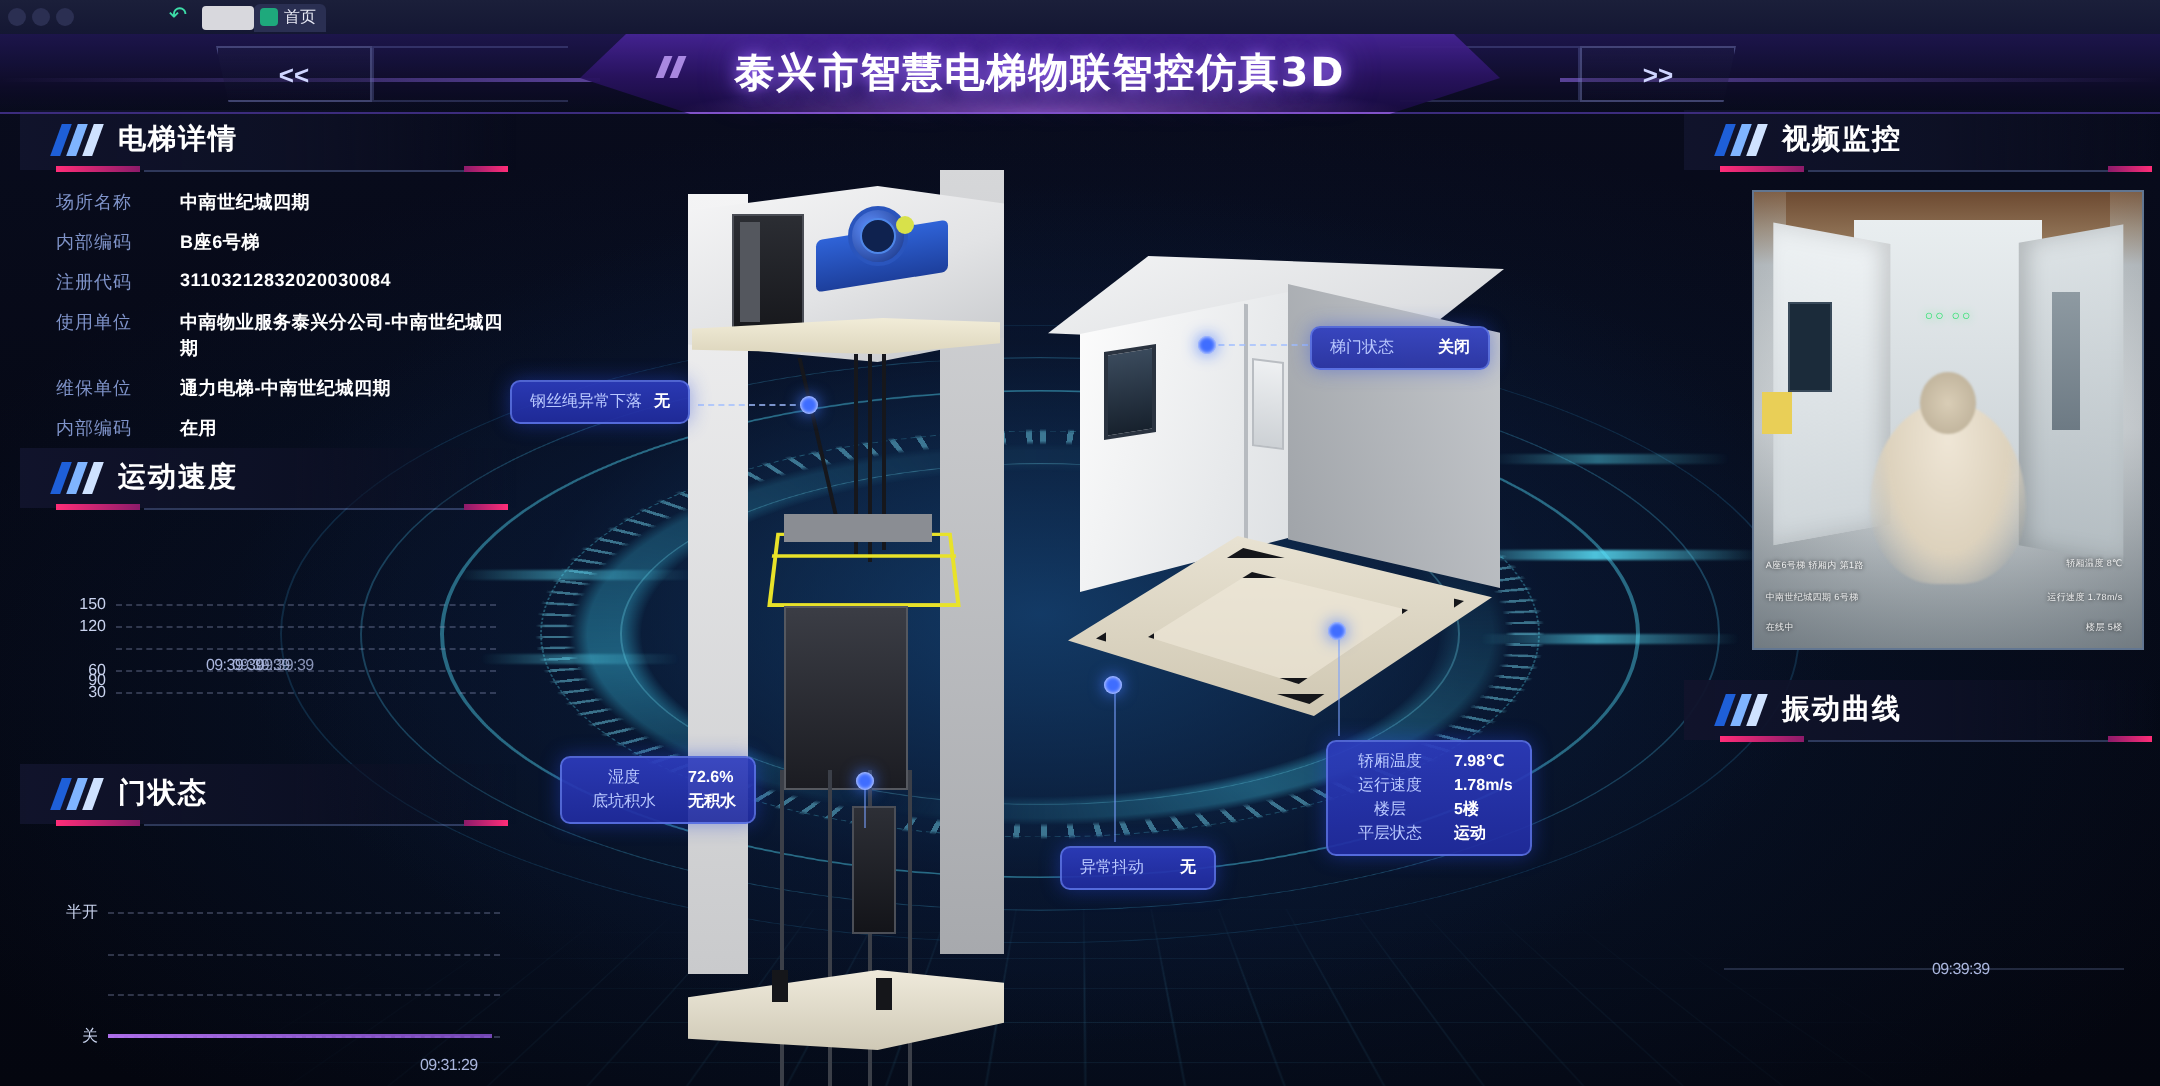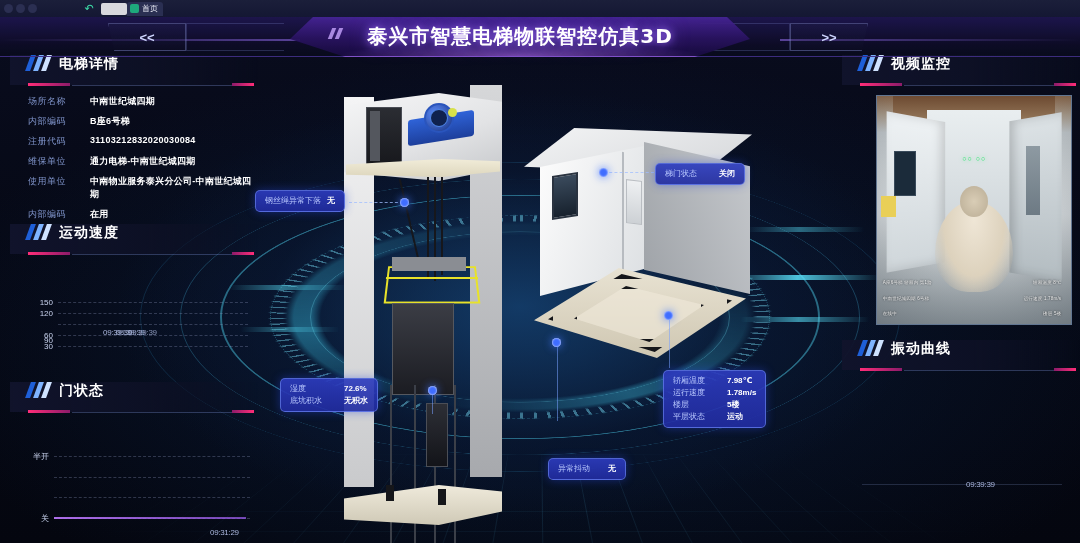--- a/index.html
+++ b/index.html
@@ -125,21 +125,21 @@
   .nav-next { left: 790px; width: 78px; clip-path: polygon(0 0, 100% 0, 92% 100%, 0 100%); }
   .nav-rail{
     position:absolute; top: 6px; height: 28px; border:1px solid rgba(120,130,200,0.28);
   }
   .nav-rail.left { left: 186px; width: 98px; border-right:none;}
   .nav-rail.right { left: 700px; width: 90px; border-left:none;}
 
   
   .panel { position: absolute; z-index: 30; }
   .panel-head {
-    position: relative; height: 30px; display: flex; align-items: flex-start;
+    position: relative; height: 30px; display: flex; align-items: center;
     background: linear-gradient(90deg, rgba(17,20,44,0.96) 0%, rgba(14,17,38,0.88) 55%, rgba(10,12,28,0.0) 100%);
   }
   .panel-head .slashes { display: flex; gap: 3px; margin: 0 10px 0 18px; }
   .panel-head .slashes i { display: block; width: 5px; height: 16px; transform: skewX(-20deg);}
   .panel-head .slashes i:nth-child(1){ background:#1e5fd8; }
   .panel-head .slashes i:nth-child(2){ background:#7fb4ff; }
   .panel-head .slashes i:nth-child(3){ background:#cfe2ff; }
   .panel-title {
     color: #ffffff; font-size: 14px; font-weight: bold; letter-spacing: 1px;
     font-family: "DejaVu Sans","Liberation Sans", sans-serif;
@@ -213,21 +213,21 @@
   .tip {
     position: absolute; z-index: 45;
     background: linear-gradient(180deg, rgba(45,60,190,0.92), rgba(33,44,160,0.92));
     border: 1px solid rgba(120,150,255,0.55); border-radius: 5px;
     padding: 4px 9px; color: #ffffff; box-shadow: 0 0 10px rgba(40,70,220,0.45);
   }
   .tip-row { display:flex; align-items:baseline; white-space: nowrap; line-height: 12px; }
   .tip-k { color: #b9c8ff; font-size: 8px; }
   .tip-v { color: #ffffff; font-size: 8px; font-weight: bold; margin-left: 10px; }
   .tip-1 .tip-k { width: 52px; }
-  .tip-wide .tip-k{ width: 44px; }
+  .tip-wide .tip-k{ width: 44px; text-align: center; }
   .dot {
     position:absolute; width: 9px; height: 9px; border-radius:50%;
     background: #3f6dff; box-shadow: 0 0 8px rgba(70,120,255,0.95), 0 0 2px #fff inset;
     z-index: 44;
   }
   .lead { position:absolute; background: rgba(120,160,255,0.55); z-index: 43; }
 
   .dashed-lead {
     position:absolute; border-top: 1px dashed rgba(160,190,255,0.75); z-index:43;
   }
@@ -381,21 +381,21 @@
       <span class="tip-v">72.6%</span>
     </div>
     <div class="tip-row">
       <span class="tip-k">底坑积水</span>
       <span class="tip-v">无积水</span>
     </div>
   </div>
   <div class="lead" style="left:432px; top:392px; width:1px; height:22px;"></div>
   <div class="dot" style="left:428px; top:386px;"></div>
 
-  <div class="tip tip-1" style="left:548px; top:423px;margin-top:35px;">
+  <div class="tip tip-1" style="left:530px; top:423px;">
     <div class="tip-row">
       <span class="tip-k" style="width:40px">异常抖动</span>
       <span class="tip-v">无</span>
     </div>
   </div>
   <div class="lead" style="left:557px; top:345px; width:1px; height:76px;"></div>
   <div class="dot" style="left:552px; top:338px;"></div>
 
   <div class="tip tip-wide" style="left:663px; top:370px;">
     <div class="tip-row">
@@ -453,26 +453,26 @@
       </div>
       <div class="detail-row">
         <span class="detail-label">内部编码</span>
         <span class="detail-value">B座6号梯</span>
       </div>
       <div class="detail-row">
         <span class="detail-label">注册代码</span>
         <span class="detail-value">31103212832020030084</span>
       </div>
       <div class="detail-row">
+        <span class="detail-label">使用单位</span>
+        <span class="detail-value">中南物业服务泰兴分公司-中南世纪城四期</span>
+      </div>
+      <div class="detail-row">
         <span class="detail-label">维保单位</span>
         <span class="detail-value">通力电梯-中南世纪城四期</span>
-      </div>
-      <div class="detail-row">
-        <span class="detail-label">使用单位</span>
-        <span class="detail-value">中南物业服务泰兴分公司-中南世纪城四期</span>
       </div>
       <div class="detail-row">
         <span class="detail-label">内部编码</span>
         <span class="detail-value">在用</span>
       </div>
     </div>
   </div>
 
   <div class="panel" style="left:10px; top:224px; width:248px; height:140px;">
     <div class="panel-head">

